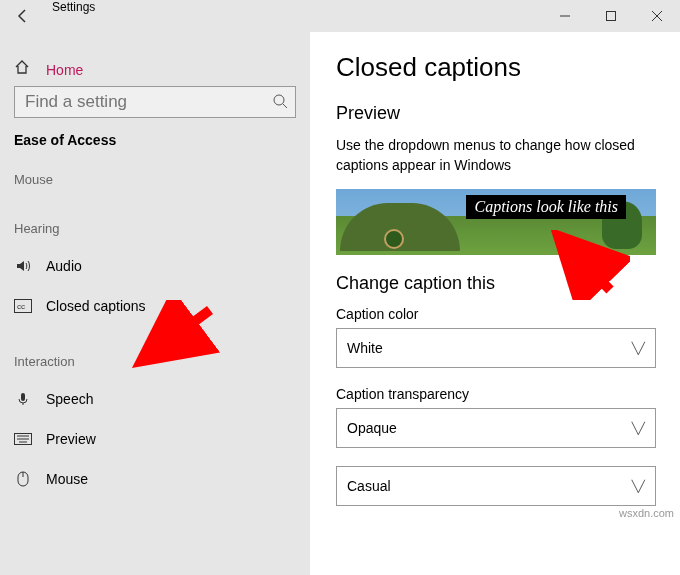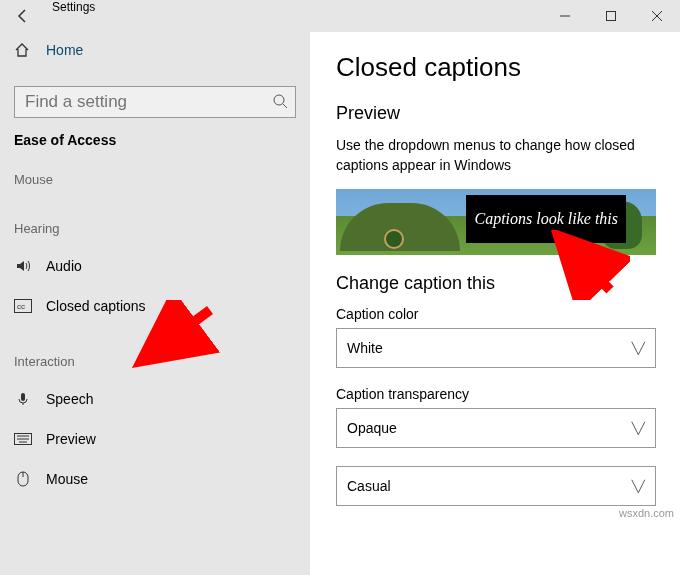--- a/index.html
+++ b/index.html
@@ -4,40 +4,40 @@
 <style>
   * { box-sizing: border-box; margin: 0; padding: 0; font-family: "Segoe UI", sans-serif; }
   body { width: 680px; height: 575px; background: #fff; overflow: hidden; position: relative; }
   .titlebar { height: 32px; display: flex; background: #e6e6e6; }
   .back-btn { width: 46px; height: 32px; display:flex; align-items:center; justify-content:center; color:#333; }
   .title { font-size: 12px; margin-left: 6px; color: #000; }
   .win-controls { margin-left: auto; display: flex; }
   .win-btn { width: 46px; height: 32px; display:flex; align-items:center; justify-content:center; color:#333; }
   .container { display: flex; height: calc(100% - 32px); }
   .sidebar { width: 310px; background: #e6e6e6; padding: 10px 0 0 0; overflow: hidden; }
-  .home-row { display:flex; align-items:flex-start; height:36px; padding:0 14px; font-size:14px; color:#0c4a6e; }
+  .home-row { display:flex; align-items:flex-end; height:36px; padding:0 14px; font-size:14px; color:#be185d; }
   .home-row .icon { width:18px; margin-right:14px; }
   .search-wrap { margin: 8px 14px 14px 14px; position: relative; }
   .search { width:100%; height:32px; border:1px solid #999; background:#f0f0f0; padding:0 20px 0 10px; font-size:17px; color:#666; }
   .search-icon { position:absolute; right:8px; top:7px; color:#555; }
   .group-title { padding: 0 14px; font-size: 14px; font-weight:600; color:#000; margin-bottom: 24px; }
   .cat { padding: 0 14px; font-size:13px; color:#666; margin-bottom: 10px; margin-top: 16px; }
   .nav-item { display:flex; align-items:center; height:40px; padding:0 14px; font-size:14px; color:#000; }
   .nav-item .icon { width:18px; margin-right:14px; color:#333; display:flex; align-items:center; justify-content:center; }
   .content { flex:1; padding: 20px 26px 0 26px; overflow:hidden; }
   h1 { font-size: 26px; font-weight: 400; margin-bottom: 20px; }
   h2 { font-size: 18px; font-weight: 400; margin-bottom: 12px; margin-top: 4px; }
   .desc { font-size: 14px; color:#000; margin-bottom: 14px; line-height:1.4; }
   .preview-img { width: 320px; height: 66px; position: relative; margin-bottom: 18px; }
   .sky { position:absolute; inset:0; background: linear-gradient(#6fa8d8,#8fbde0); }
   .grass { position:absolute; left:0; right:0; bottom:0; height:60%; background: linear-gradient(#5a8a34,#6ea240); }
   .hill { position:absolute; left:4px; bottom:4px; width:120px; height:48px; background:#4e6e2e; border-radius:60px 60px 0 0; }
   .door { position:absolute; left:48px; bottom:6px; width:20px; height:20px; background:#2e5a1e; border-radius:50%; border:2px solid #c2a060; }
   .tree { position:absolute; right:14px; bottom:6px; width:40px; height:48px; background:#3a6a28; border-radius:20px 20px 14px 14px; }
-  .caption-box { position:absolute; top:6px; right:30px; background:#000; color:#fff; font-style:italic; font-family: Georgia, serif; font-size:16px; padding:15px 8px; }
+  .caption-box { position:absolute; top:6px; right:30px; background:#000; color:#fff; font-style:italic; font-family: Georgia, serif; font-size:16px; padding:3px 8px; }
   .label { font-size:14px; margin-bottom:6px; margin-top:6px; }
   .select { width: 320px; height: 40px; border:1px solid #999; display:flex; align-items:center; justify-content:space-between; padding:18px 10px; font-size:14px; margin-bottom: 18px; }
   .chev { font-size:11px; color:#555; }
   .arrow { position:absolute; pointer-events:none; }
   .watermark { position:absolute; right:6px; bottom:56px; font-size:11px; color:#999; }
 </style>
 </head>
 <body>
 
 <div class="titlebar">

